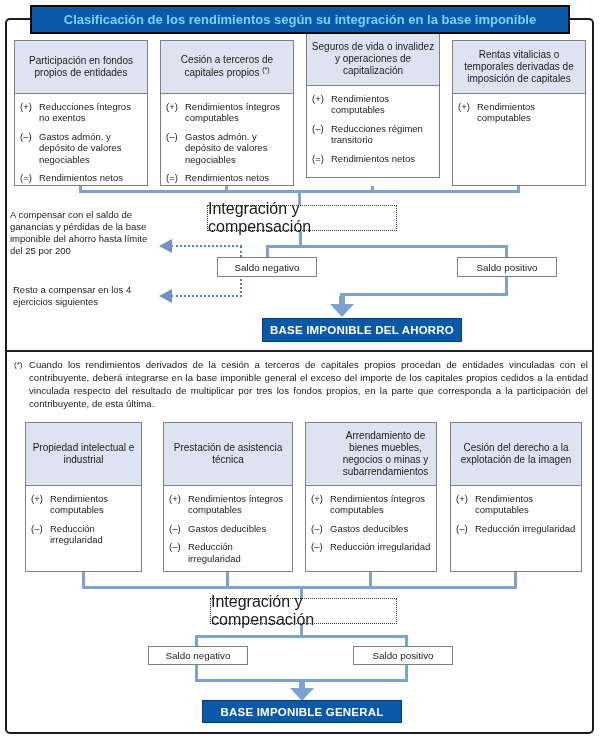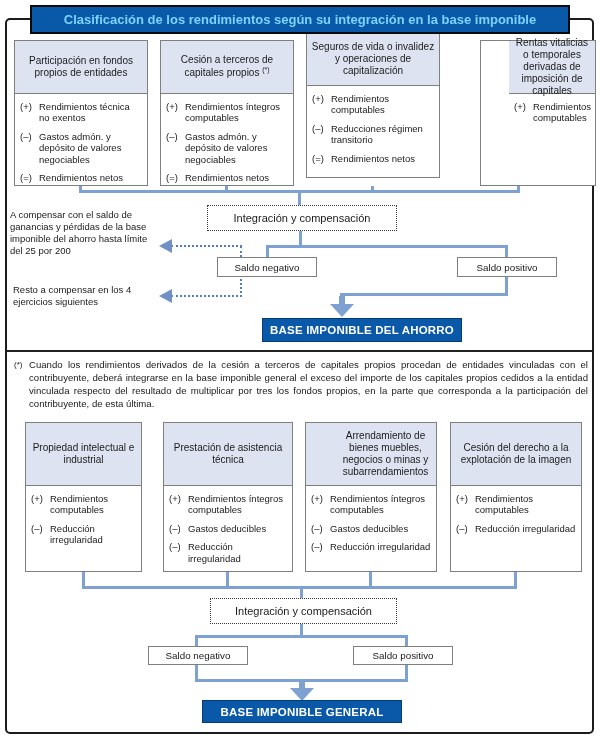--- a/index.html
+++ b/index.html
@@ -27,21 +27,21 @@
   .item { display:flex; font-size:9.5px; line-height:1.2; }
   .item .sign { flex:none; width:19px; }
   .item .txt { flex:1; padding-right:2px; }
 
   .hline { background:#7da2d2; z-index:1; }
   .vline { background:#7da2d2; z-index:1; }
 
   .intbox {
     background:#ffffff; border:1px dotted #3a3a3a; z-index:3;
     display:flex; align-items:center; justify-content:center;
-    font-size:11px;
+    font-size:16px;
   }
   .saldo {
     background:#ffffff; border:1px solid #7f7f7f; z-index:3;
     display:flex; align-items:center; justify-content:center;
     font-size:9.8px;
   }
   .result {
     background:#0a58a8; border:1px solid #063c74; z-index:4;
     display:flex; align-items:center; justify-content:center;
     color:#ffffff; font-weight:bold; font-size:11.5px; letter-spacing:0.2px;
@@ -66,21 +66,21 @@
 
   <div class="abs titlebar" style="left:30px; top:5px; width:540px; height:29px;">Clasificación de los rendimientos según su integración en la base imponible</div>
 
   <div>
 
     <div class="abs tbox" style="left:14px; top:40px; width:134px; height:146px;">
       <div class="tbox-header" style="height:48px;">Participación en fondos propios de entidades</div>
       <div class="tbox-body">
           <div class="item">
             <span class="sign">(+)</span>
-            <span class="txt">Rendimientos técnica no exentos</span>
+            <span class="txt">Reducciones íntegros no exentos</span>
           </div>
           <div class="item">
             <span class="sign">(–)</span>
             <span class="txt">Gastos admón. y depósito de valores negociables</span>
           </div>
           <div class="item">
             <span class="sign">(=)</span>
             <span class="txt">Rendimientos netos</span>
           </div>
         </div>
@@ -114,21 +114,21 @@
           <div class="item">
             <span class="sign">(–)</span>
             <span class="txt">Reducciones régimen transitorio</span>
           </div>
           <div class="item">
             <span class="sign">(=)</span>
             <span class="txt">Rendimientos netos</span>
           </div>
         </div>
     </div>
-    <div class="abs tbox" style="left:480px; top:40px; width:116px; height:146px;padding-left:28px;">
+    <div class="abs tbox" style="left:452px; top:40px; width:134px; height:146px;">
       <div class="tbox-header" style="height:48px;">Rentas vitalicias o temporales derivadas de imposición de capitales</div>
       <div class="tbox-body">
           <div class="item">
             <span class="sign">(+)</span>
             <span class="txt">Rendimientos computables</span>
           </div>
         </div>
     </div>
 
     <div class="abs vline" style="left:79px;  top:186px; width:3px; height:7px;"></div>

